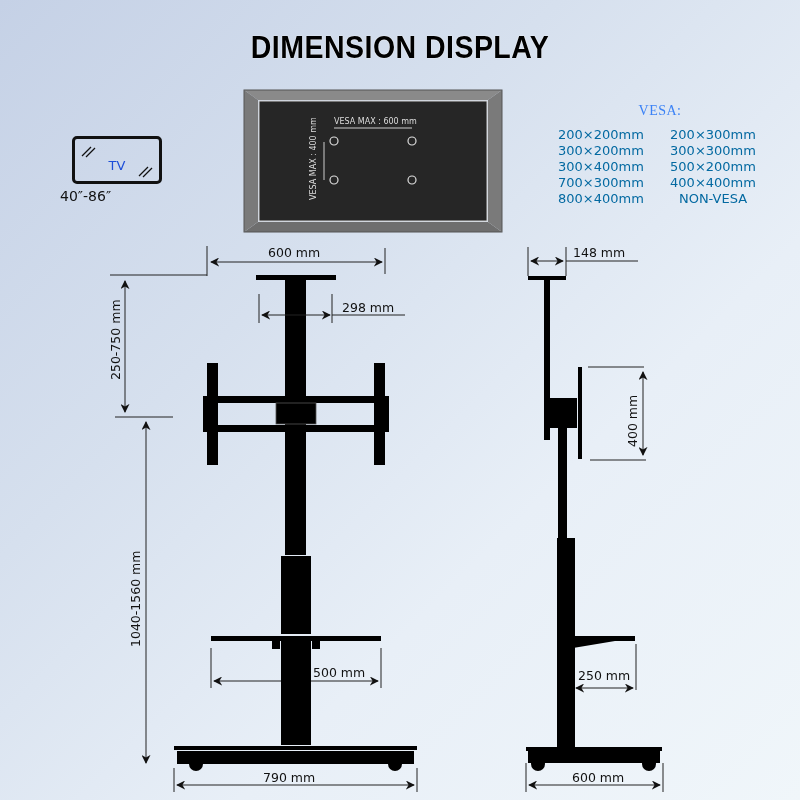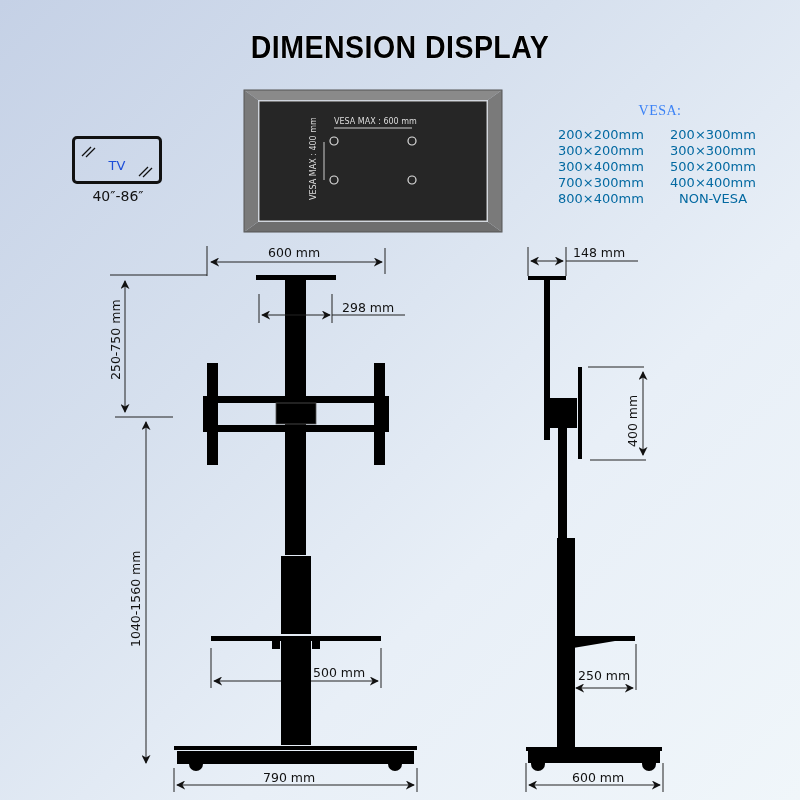--- a/index.html
+++ b/index.html
@@ -17,21 +17,21 @@
   }
   .tv-icon {
     position: absolute; left: 72px; top: 136px; width: 90px; height: 48px;
     border: 3px solid #111; border-radius: 5px; box-sizing: border-box;
   }
   .tv-icon .tv-label {
     position: absolute; left: 0; right: 0; top: 12px; text-align: center;
     font-size: 13px; color: #1d4ed8; margin-top: 7px;
   }
   .tv-size {
-    position: absolute; left: 60px; top: 188px; width: 116px; text-align: center;
+    position: absolute; left: 60px; top: 188px; width: 116px; 
     font-size: 14px; color: #111;
   }
   .vesa-title {
     position: absolute; left: 540px; top: 103px; width: 240px; text-align: center;
     font-size: 14px; color: #3b82f6; letter-spacing: 0.5px; font-family: Liberation Serif, serif;
   }
   .vesa-grid {
     position: absolute; left: 558px; top: 127px; width: 205px;
     display: grid; grid-template-columns: 105px 100px; row-gap: 0;
     font-size: 13px; line-height: 16px; color: #0369a1;

